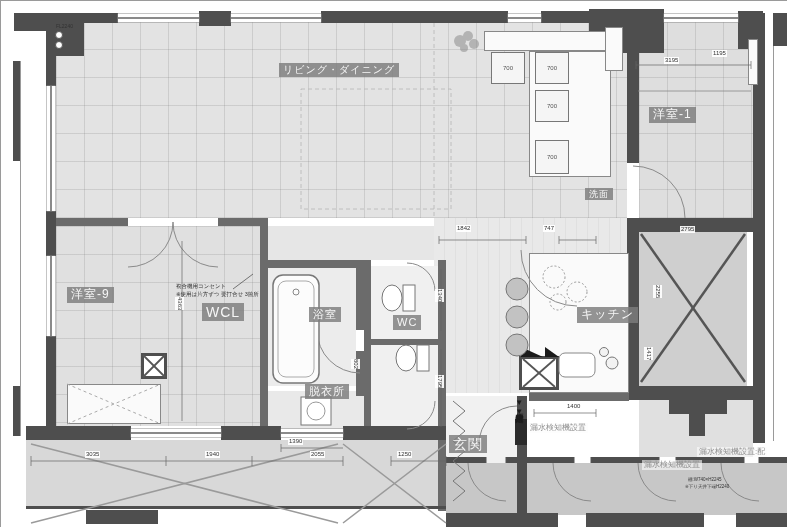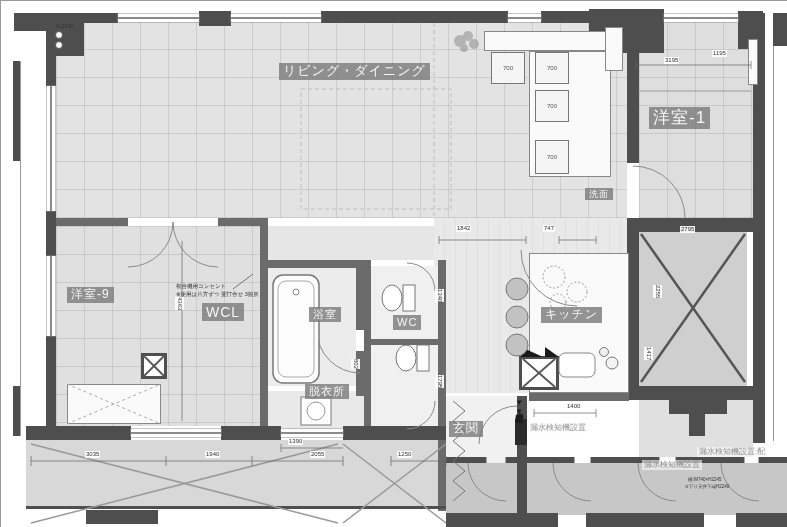--- a/index.html
+++ b/index.html
@@ -242,30 +242,30 @@
       <line x1="743" y1="456" x2="743" y2="462"></line>
         <line x1="758" y1="456" x2="758" y2="462"></line>
     </g>
 
     <g stroke="#b5b5b5" stroke-width="0.8" stroke-dasharray="4,3" fill="none">
       <rect x="300" y="88" width="150" height="120"></rect>
       <line x1="433" y1="22" x2="433" y2="215"></line>
     </g>
   </svg>
 
-<div class="room-chip" style="left: 278px; top: 62px; font-size: 13px;">リビング・ダイニング</div>
-    <div class="room-chip" style="left: 648px; top: 106px; font-size: 17px;">洋室-1</div>
+<div class="room-chip" style="left: 278px; top: 62px; font-size: 10px;">リビング・ダイニング</div>
+    <div class="room-chip" style="left: 648px; top: 106px; font-size: 12px;">洋室-1</div>
     <div class="room-chip" style="left: 66px; top: 286px; font-size: 12px;">洋室-9</div>
     <div class="room-chip" style="left: 201px; top: 302px; font-size: 14px;">WCL</div>
     <div class="room-chip" style="left: 308px; top: 306px; font-size: 11px;">浴室</div>
     <div class="room-chip" style="left: 304px; top: 383px; font-size: 11px;">脱衣所</div>
     <div class="room-chip" style="left: 392px; top: 314px; font-size: 11px;">WC</div>
-    <div class="room-chip" style="left: 540px; top: 306px; font-size: 12px; font-family: Liberation Serif, serif;">キッチン</div>
+    <div class="room-chip" style="left: 576px; top: 306px; font-size: 12px; font-family: Liberation Serif, serif;">キッチン</div>
     <div class="room-chip" style="left: 584px; top: 187px; font-size: 9px;">洗面</div>
-    <div class="room-chip" style="left: 448px; top: 420px; font-size: 12px;">玄関</div>
+    <div class="room-chip" style="left: 448px; top: 434px; font-size: 14px;">玄関</div>
     <div class="note" style="left: 55px; top: 22px; font-size: 5px;">FL2240</div>
     <div class="note" style="left: 175px; top: 282px; font-size: 5.5px;">複合機用コンセント</div>
     <div class="note" style="left: 175px; top: 290px; font-size: 5.5px;">※使用は片方ずつ 要打合せ 3箇所</div>
     <div class="note v bold" style="left: 513px; top: 397px; font-size: 8px;">▼特定防火戸▼</div>
     <div class="note gray" style="left: 527px; top: 422px; font-size: 8px;">漏水検知機設置</div>
     <div class="note gray" style="left: 641px; top: 459px; font-size: 8px;">漏水検知機設置</div>
     <div class="note gray" style="left: 696px; top: 446px; font-size: 8px;">漏水検知機設置:配</div>
     <div class="note" style="left: 687px; top: 476px; font-size: 4.5px;">棚:W740×H2245</div>
     <div class="note" style="left: 684px; top: 483px; font-size: 4.5px;">※下り天井下端H2240</div>
     <div class="dim" style="left: 663px; top: 56px; font-size: 6px;">3195</div>

